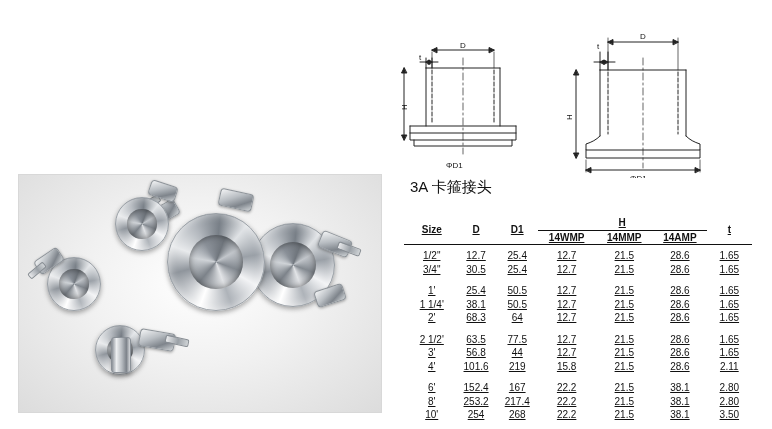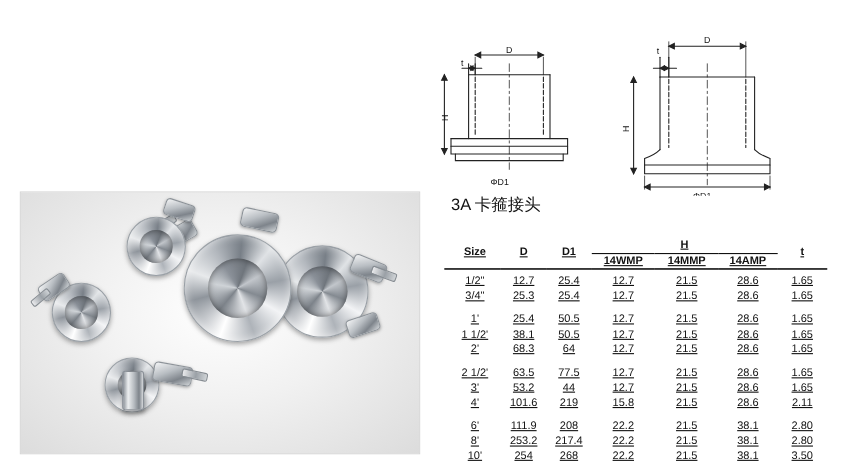--- a/index.html
+++ b/index.html
@@ -274,39 +274,39 @@
       <td class="col-size">1/2"</td>
       <td class="col-d">12.7</td>
       <td class="col-d1">25.4</td>
       <td class="col-h1">12.7</td>
       <td class="col-h2">21.5</td>
       <td class="col-h3">28.6</td>
       <td class="col-t">1.65</td>
     </tr>
     <tr class="group-end">
       <td class="col-size">3/4"</td>
-      <td class="col-d">25.3</td>
+      <td class="col-d">30.5</td>
       <td class="col-d1">25.4</td>
       <td class="col-h1">12.7</td>
       <td class="col-h2">21.5</td>
       <td class="col-h3">28.6</td>
       <td class="col-t">1.65</td>
     </tr>
 
     <tr class="group-start">
       <td class="col-size">1'</td>
       <td class="col-d">25.4</td>
       <td class="col-d1">50.5</td>
       <td class="col-h1">12.7</td>
       <td class="col-h2">21.5</td>
       <td class="col-h3">28.6</td>
       <td class="col-t">1.65</td>
     </tr>
     <tr>
-      <td class="col-size">1 1/2'</td>
+      <td class="col-size">1 1/4'</td>
       <td class="col-d">38.1</td>
       <td class="col-d1">50.5</td>
       <td class="col-h1">12.7</td>
       <td class="col-h2">21.5</td>
       <td class="col-h3">28.6</td>
       <td class="col-t">1.65</td>
     </tr>
     <tr class="group-end">
       <td class="col-size">2'</td>
       <td class="col-d">68.3</td>
@@ -321,41 +321,41 @@
       <td class="col-size">2 1/2'</td>
       <td class="col-d">63.5</td>
       <td class="col-d1">77.5</td>
       <td class="col-h1">12.7</td>
       <td class="col-h2">21.5</td>
       <td class="col-h3">28.6</td>
       <td class="col-t">1.65</td>
     </tr>
     <tr>
       <td class="col-size">3'</td>
-      <td class="col-d">53.2</td>
+      <td class="col-d">56.8</td>
       <td class="col-d1">44</td>
       <td class="col-h1">12.7</td>
       <td class="col-h2">21.5</td>
       <td class="col-h3">28.6</td>
       <td class="col-t">1.65</td>
     </tr>
     <tr class="group-end">
       <td class="col-size">4'</td>
       <td class="col-d">101.6</td>
       <td class="col-d1">219</td>
       <td class="col-h1">15.8</td>
       <td class="col-h2">21.5</td>
       <td class="col-h3">28.6</td>
       <td class="col-t">2.11</td>
     </tr>
 
     <tr class="group-start">
       <td class="col-size">6'</td>
-      <td class="col-d">111.9</td>
-      <td class="col-d1">208</td>
+      <td class="col-d">152.4</td>
+      <td class="col-d1">167</td>
       <td class="col-h1">22.2</td>
       <td class="col-h2">21.5</td>
       <td class="col-h3">38.1</td>
       <td class="col-t">2.80</td>
     </tr>
     <tr>
       <td class="col-size">8'</td>
       <td class="col-d">253.2</td>
       <td class="col-d1">217.4</td>
       <td class="col-h1">22.2</td>

